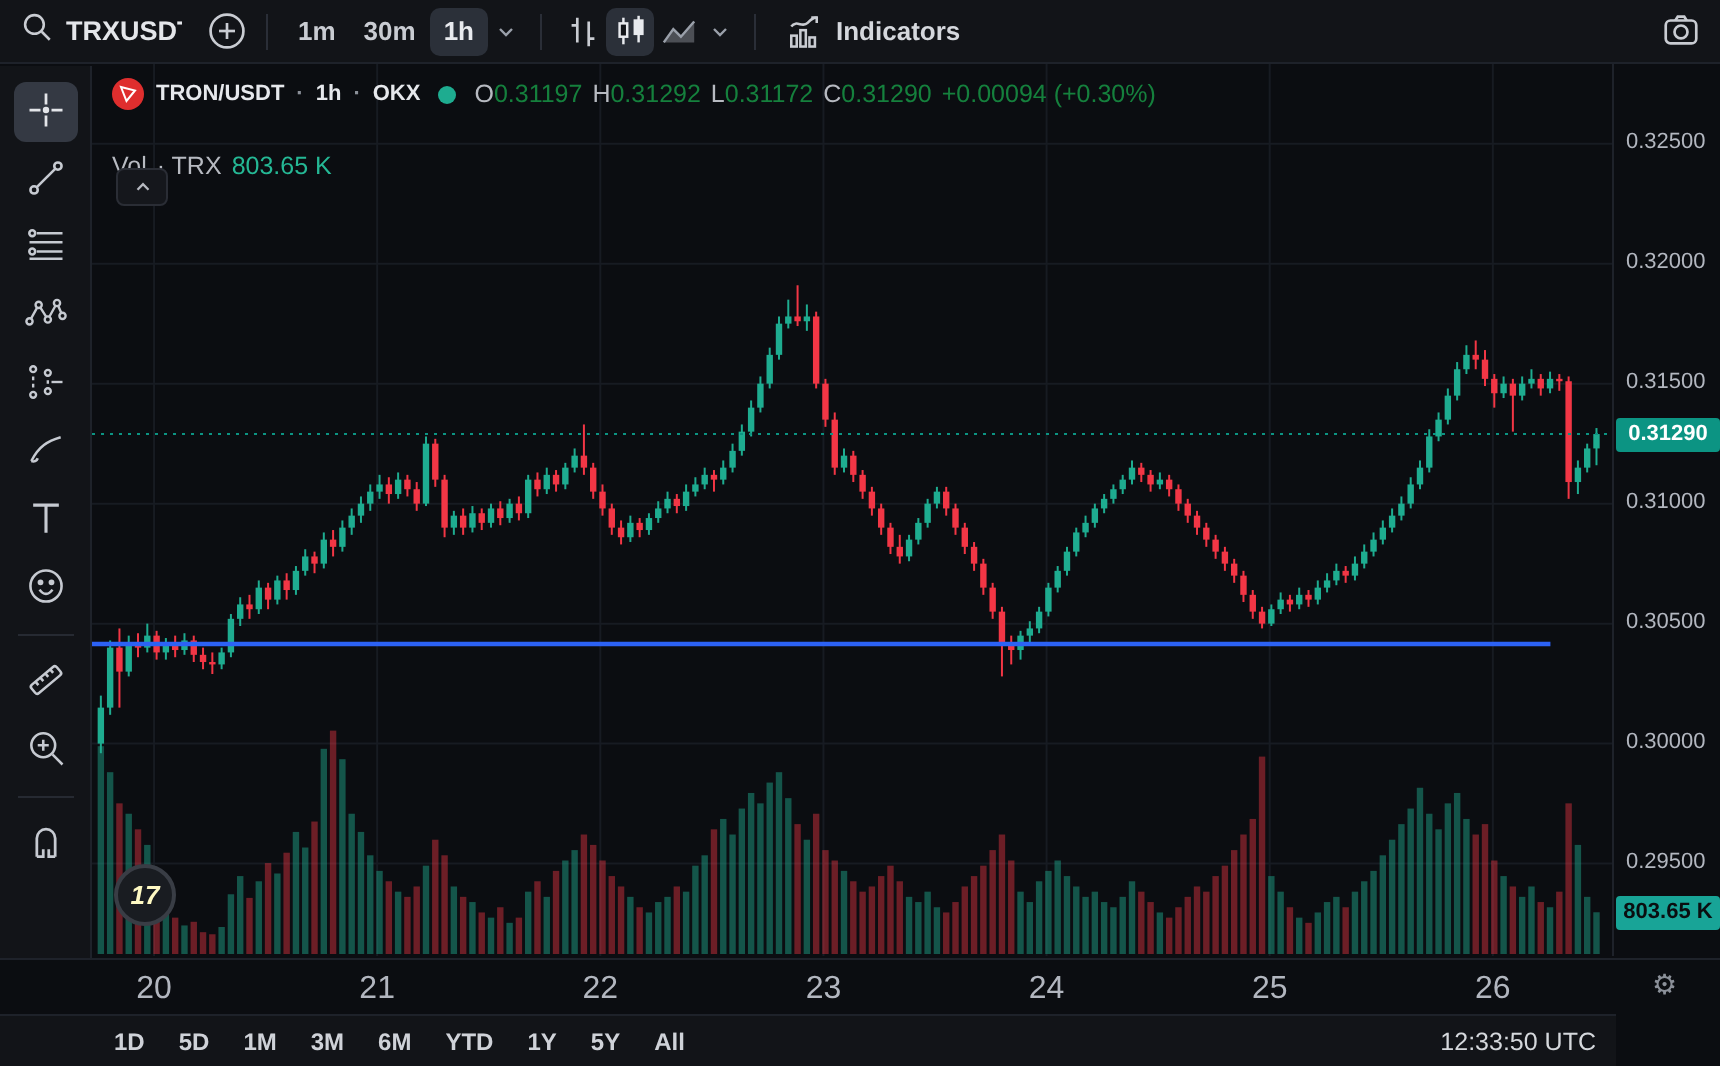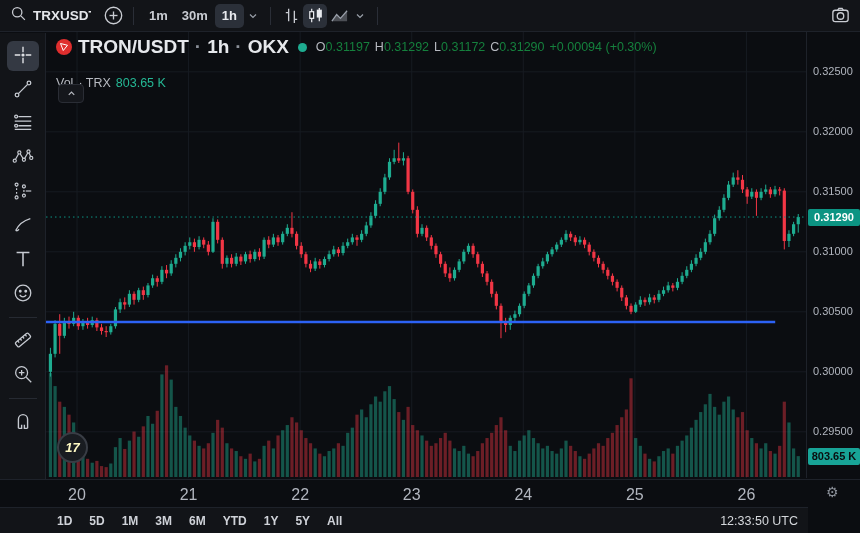--- a/index.html
+++ b/index.html
@@ -34,21 +34,21 @@
   .railsep { width:28px; height:1px; background:#262a32; margin:6px 0; }
 
   
   #plot { position:absolute; left:46px; top:32px; width:760px; height:446px; background:#0b0d11; }
   #chart-svg { position:absolute; left:0; top:0; }
 
   
   #legend { position:absolute; left:10px; top:6px; color:#b7bac1; }
   .lrow1 { display:flex; align-items:center; gap:7px; font-size:13px; height:18px; }
   .ltitle { display:flex; align-items:center; gap:6px; color:#e6e8ec; font-weight:700;
-    font-size:19px; cursor:pointer; }
+    font-size:11px; cursor:pointer; }
   .tron-logo { width:16px; height:16px; border-radius:50%; background:#df2e2e;
     display:flex; align-items:center; justify-content:center; }
   .status-dot { width:9px; height:9px; border-radius:50%; background:#1eac90; margin:0 2px; }
   .ohlc { display:flex; gap:5px; font-size:12.5px; }
   .ohlc .k { color:#b7bac1; }
   .ohlc .v { color:#15803d; }
   .lrow2 { display:flex; align-items:center; gap:5px; font-size:12.5px; margin-top:20px; }
   .lrow2 .v { color:#25b895; }
   #collapse { position:absolute; left:12px; top:52px; width:26px; height:19px;
     background:#15171c; border:1px solid #2a2d35; border-radius:4px; cursor:pointer;
@@ -134,20 +134,32 @@
         <path d="M2 16L7 9l4 4 7-8v11H2z" fill="#7b7f88" opacity="0.55"></path>
         <path d="M2 16L7 9l4 4 7-8" fill="none" stroke="#9aa0aa" stroke-width="1.3"></path>
       </svg>
     </button>
     <button class="tbtn" style="min-width:18px;">
       <svg width="12" height="12" viewBox="0 0 16 16" fill="none" stroke="#9aa0aa" stroke-width="1.6">
           <path d="M4 6l4 4 4-4"></path>
         </svg>
     </button>
     <div class="vsep"></div>
+    <button class="tbtn" id="ind-btn">
+      <span>
+        <svg width="20" height="20" viewBox="0 0 22 22" fill="none" stroke="#c9ccd2" stroke-width="1.4">
+          <rect x="4" y="13" width="3" height="6"></rect>
+            <rect x="9" y="10" width="3" height="9"></rect>
+            <rect x="14" y="14" width="3" height="5"></rect>
+          <path d="M4 8c3-4 6 1 9-2 2-2 3-3 5-3"></path>
+            <path d="M15 3h3v3"></path>
+        </svg>
+      </span>
+      <span>Indicators</span>
+    </button>
     <div class="spacer"></div>
     <button class="tbtn">
       <svg width="21" height="21" viewBox="0 0 22 22" fill="none" stroke="#c9ccd2" stroke-width="1.4">
         <rect x="3" y="5.5" width="16" height="12" rx="2.5"></rect>
           <circle cx="11" cy="11.5" r="3.4"></circle>
           <path d="M8 5.5l1.3-2h3.4L14 5.5"></path>
       </svg>
     </button>
   </div>
 

